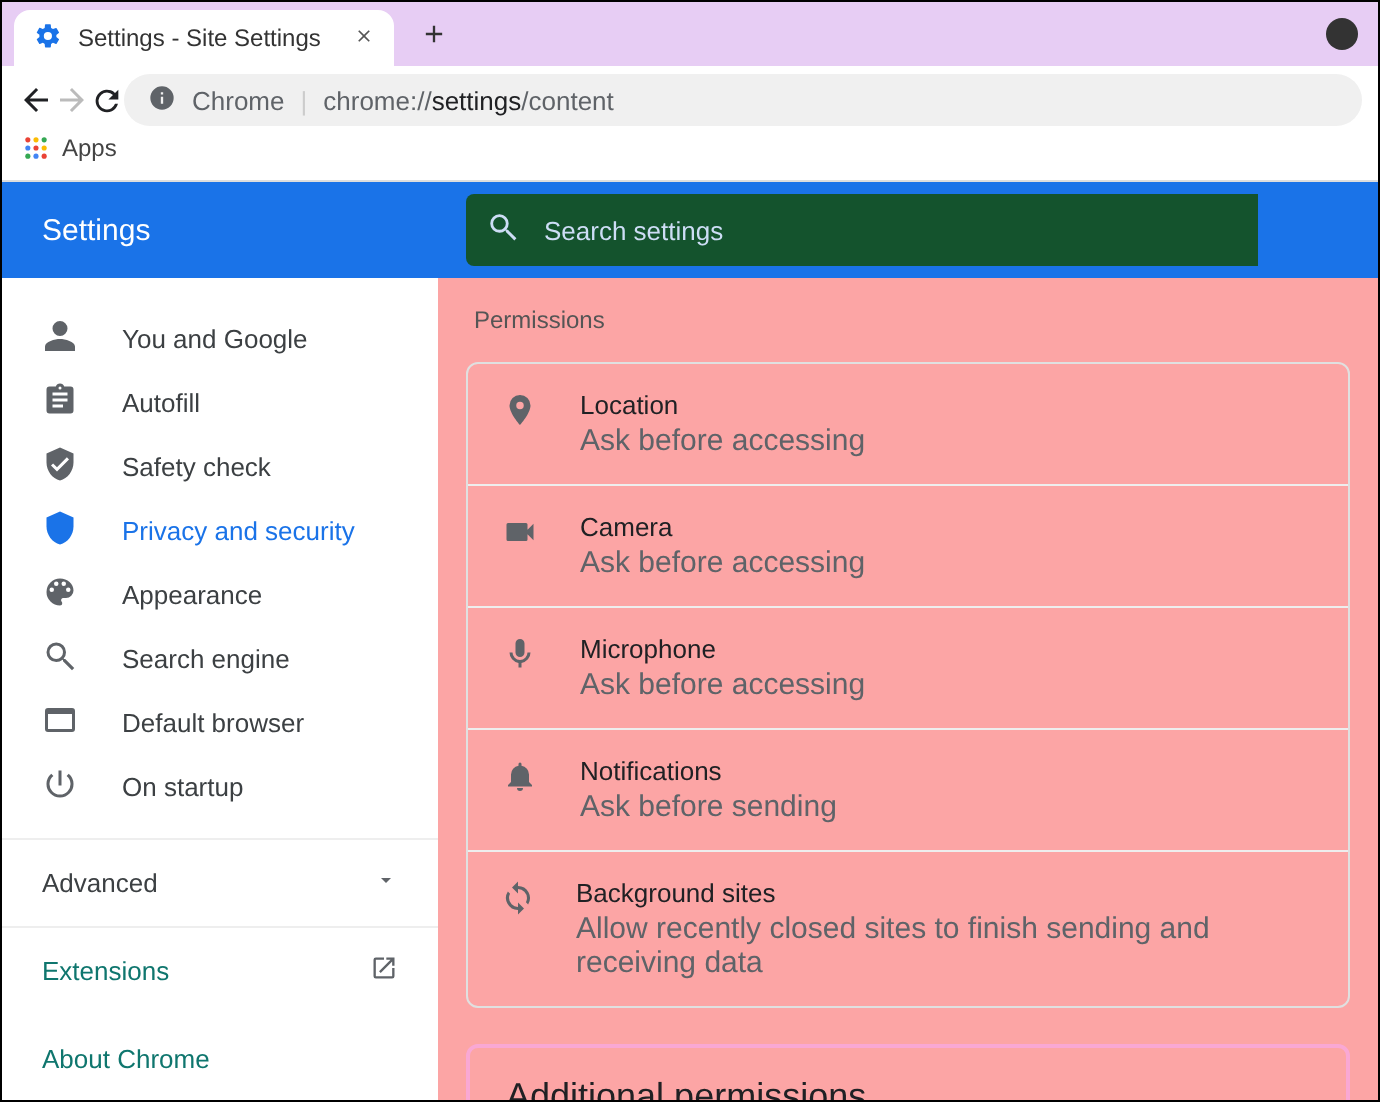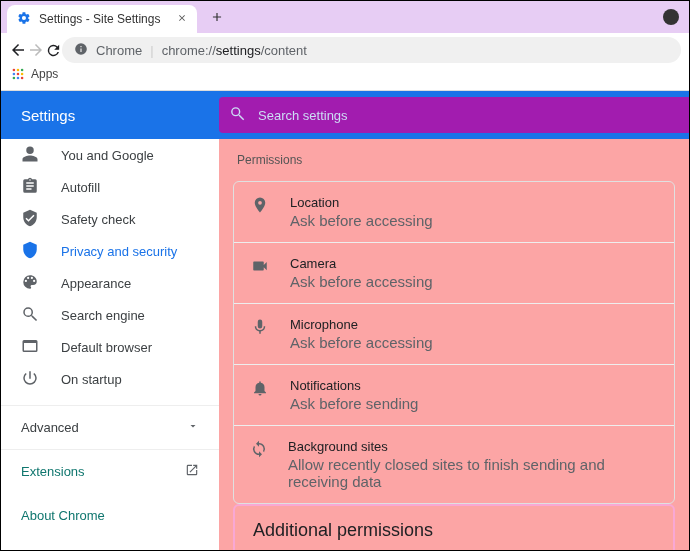--- a/index.html
+++ b/index.html
@@ -12,32 +12,32 @@
 .navbtn{color:#444;display:flex;align-items:center;justify-content:center}
 .navbtn.disabled{color:#bbb}
 .omnibox{flex:1;height:26px;background:#f0f0f0;border-radius:13px;display:flex;align-items:center;padding:0 12px;font-size:13px;color:#5f6368;gap:8px}
 .omnibox .sep{color:#ccc}
 .urlstrong{color:#202124}
 .bookmarks{height:24px;display:flex;padding:0 10px;gap:6px;font-size:12px;color:#444;border-bottom:1px solid #ddd}
 .appsicon{width:14px;height:14px}
 .header{height:48px;background:#1a73e8;display:flex;align-items:center}
 .header-title{color:#fff;font-size:15px;font-weight:500;padding-left:20px;width:218px}
 .searchwrap{flex:1;display:flex;align-items:center;padding-left:14px}
-.searchbox{background:#a21caf;border-radius:4px 0 0 4px;height:36px;display:flex;align-items:center;padding:0 10px;gap:12px;color:#cdddf5;font-size:13px;width:470px}
+.searchbox{background:#14532d;border-radius:4px 0 0 4px;height:36px;display:flex;align-items:center;padding:0 10px;gap:12px;color:#cdddf5;font-size:13px;width:396px}
 .content{display:flex;height:calc(551px - 32px - 34px - 24px - 48px);overflow:hidden}
-.sidebar{width:218px;background:#fff;display:flex;flex-direction:column;}
+.sidebar{width:218px;background:#fff;display:flex;flex-direction:column;padding-top:14px}
 .sideitem{display:flex;align-items:center;padding:0 20px;height:32px;gap:22px;font-size:13px;color:#3c4043;cursor:pointer}
 .sideitem.active{color:#1a73e8}
 .sideitem.active svg{fill:#1a73e8}
 .sideitem svg{fill:#5f6368}
 .advanced{display:flex;align-items:center;justify-content:space-between;padding:0 20px;height:44px;font-size:13px;color:#3c4043;border-top:1px solid #eee;margin-top:10px;cursor:pointer}
 .siderow{display:flex;align-items:center;justify-content:space-between;padding:0 20px;height:44px;font-size:13px;color:#0f766e;border-top:1px solid #eee;cursor:pointer}
 .main{flex:1;background:#fca5a5;overflow-y:auto;padding:0 14px}
 .sectionlabel{font-size:12px;color:#555;font-weight:500;padding:14px 4px}
-.permcard{border:1px solid #e0e0e0;border-radius:6px;}
+.permcard{border:1px solid #e0e0e0;border-radius:6px;margin-bottom:18px}
 .permitem{display:flex;align-items:flex-start;padding:13px 16px;gap:20px;border-top:1px solid #eee;cursor:pointer}
 .permitem:first-child{border-top:none}
 .permicon{width:20px;display:flex;justify-content:center;padding-top:1px}
 .permicon svg{fill:#5f6368}
 .permtext .t{font-size:13px;color:#202124}
 .permtext .s{font-size:15px;color:#5f6368;margin-top:2px}
 .addlperm{font-size:18px;color:#202124;padding:14px 18px;border:2px solid #f9a8d4;border-radius:6px;margin-bottom:18px;cursor:pointer}
 </style>
 </head>
 <body>

